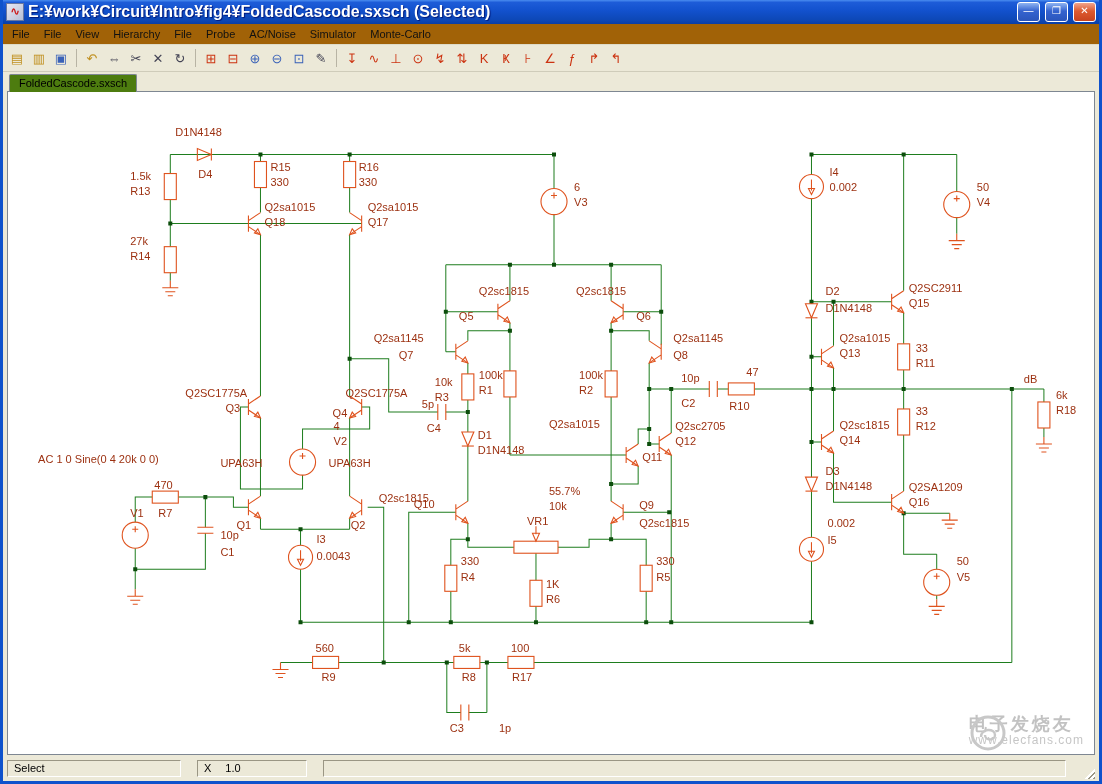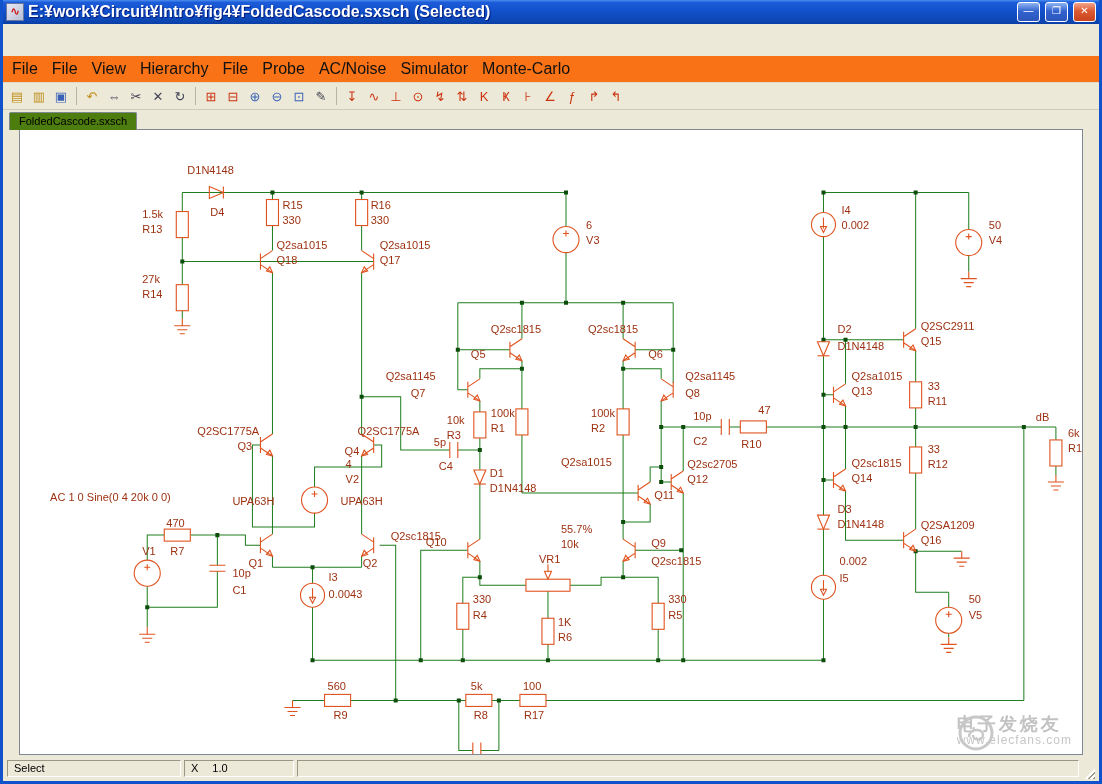--- a/index.html
+++ b/index.html
@@ -11,46 +11,46 @@
     background:linear-gradient(180deg,#4a8df0 0%,#1d5cd8 10%,#1251cd 45%,#0d47b5 85%,#0a3ea5 100%);}
   .app-icon{width:16px;height:16px;background:linear-gradient(135deg,#e8e8f4,#b6bfd4);border:1px solid #6a78a0;
     color:#c22;font-size:11px;line-height:14px;text-align:center;font-weight:bold;}
   .title{flex:1;color:#fff;font-weight:bold;font-size:16px;white-space:nowrap;overflow:hidden;
     text-shadow:1px 1px 1px #00187a;}
   .winbtn{width:21px;height:18px;margin-left:1px;border:1px solid #fff;border-radius:3px;color:#fff;
     font-size:10px;line-height:16px;text-align:center;
     background:linear-gradient(180deg,#8fb4f2,#3463cf 45%,#2a55bb);}
   .winbtn.close{background:linear-gradient(180deg,#f2a48c,#dd5a30 45%,#c8431f);}
   
-  .menubar{display:flex;gap:0;padding:1px 2px;font-size:16px;background:#f97316;border-bottom:1px solid #dedbc8;margin-top:32px;}
+  .menubar{display:flex;gap:0;padding:1px 2px;font-size:11px;background:#a16207;border-bottom:1px solid #dedbc8;}
   .menu-item{padding:3px 7px;color:#111;}
   
   .toolbar{display:flex;align-items:center;padding:2px 3px;background:#ece9d8;border-bottom:1px solid #cfccba;}
   .tbtn{width:20px;height:20px;display:flex;align-items:center;justify-content:center;font-size:13px;
     border:1px solid transparent;}
   .c-y{color:#c09020}.c-b{color:#3a62b8}.c-d{color:#445}.c-r{color:#cc3311}
   .tsep{width:1px;height:18px;background:#b8b4a4;margin:0 4px;}
   
   .tabrow{height:19px;flex:0 0 19px;display:flex;align-items:flex-end;padding-left:6px;background:#ece9d8;}
   .tab{font-size:11px;padding:2px 9px 3px;background:#4d7c0f;border:1px solid #7e8792;border-bottom:none;
     border-radius:2px 2px 0 0;position:relative;top:1px;z-index:2;}
   
-  .canvas{flex:1;margin:0 16px;background:#fff;border:1px solid #7e8792;position:relative;overflow:hidden;}
+  .canvas{flex:1;margin:0 4px;background:#fff;border:1px solid #7e8792;position:relative;overflow:hidden;}
   .canvas svg{position:absolute;left:0;top:0;}
   .wires path{fill:none;stroke:var(--sc-wire,#1e7d1e);stroke-width:1;}
   .junctions path{fill:var(--sc-junction,#0c4d0c);stroke:none;}
   .comps{stroke:var(--sc-component,#df531e);fill:none;stroke-width:1.1;}
   .labels text{fill:var(--sc-label,#9c3010);font-size:11px;font-family:"Liberation Sans",sans-serif;}
   
   .wm{position:absolute;right:10px;bottom:6px;display:flex;align-items:center;gap:9px;}
   .wm-text{display:flex;flex-direction:column;align-items:flex-start;line-height:1.15;}
   .wm-brand{font-size:18px;font-weight:bold;letter-spacing:3px;color:#c2c2c2;}
   .wm-url{font-size:12px;color:#c6c6c6;letter-spacing:1px;}
   
-  .statusbar{height:22px;flex:0 0 22px;display:flex;align-items:center;gap:3px;padding:2px 4px;font-size:11px;background:#ece9d8;}
+  .statusbar{height:22px;flex:0 0 22px;display:flex;align-items:center;gap:16px;padding:2px 4px;font-size:11px;background:#ece9d8;}
   .spanel{border:1px solid;border-color:#9a9684 #fff #fff #9a9684;height:15px;padding:0 6px;display:flex;align-items:center;gap:14px;}
   .sp-mode{width:160px;}
   .sp-coord{width:96px;}
   .sp-fill{flex:1;}
   .grip{width:13px;height:13px;align-self:flex-end;
     background:
       linear-gradient(135deg,transparent 60%,#fff 60%,#fff 70%,#9a9684 70%,#9a9684 80%,#fff 80%,#fff 90%,#9a9684 90%);}
 </style>
 </head>
 <body>

